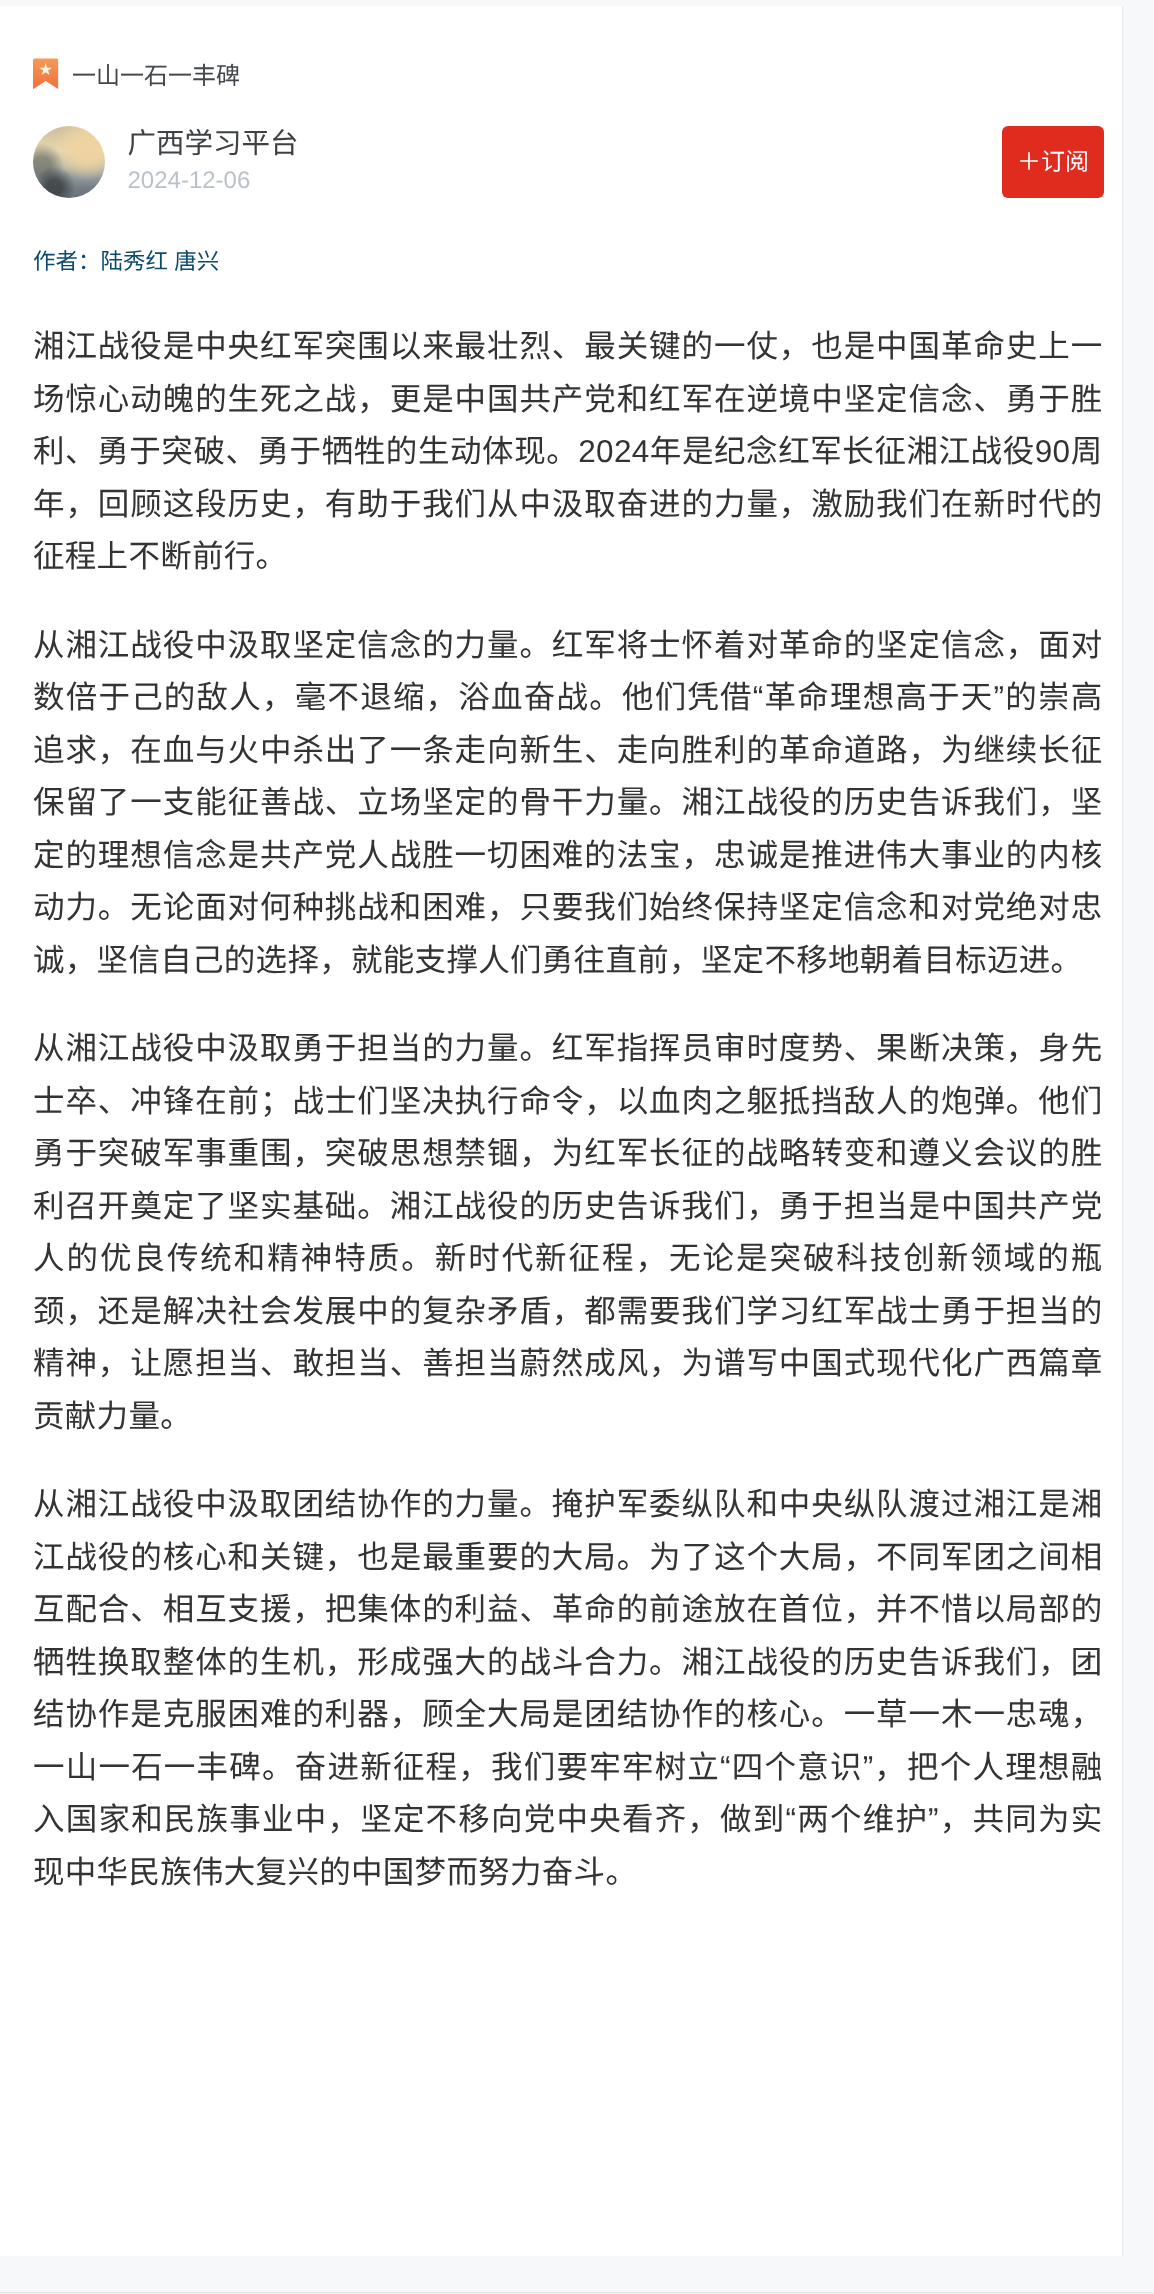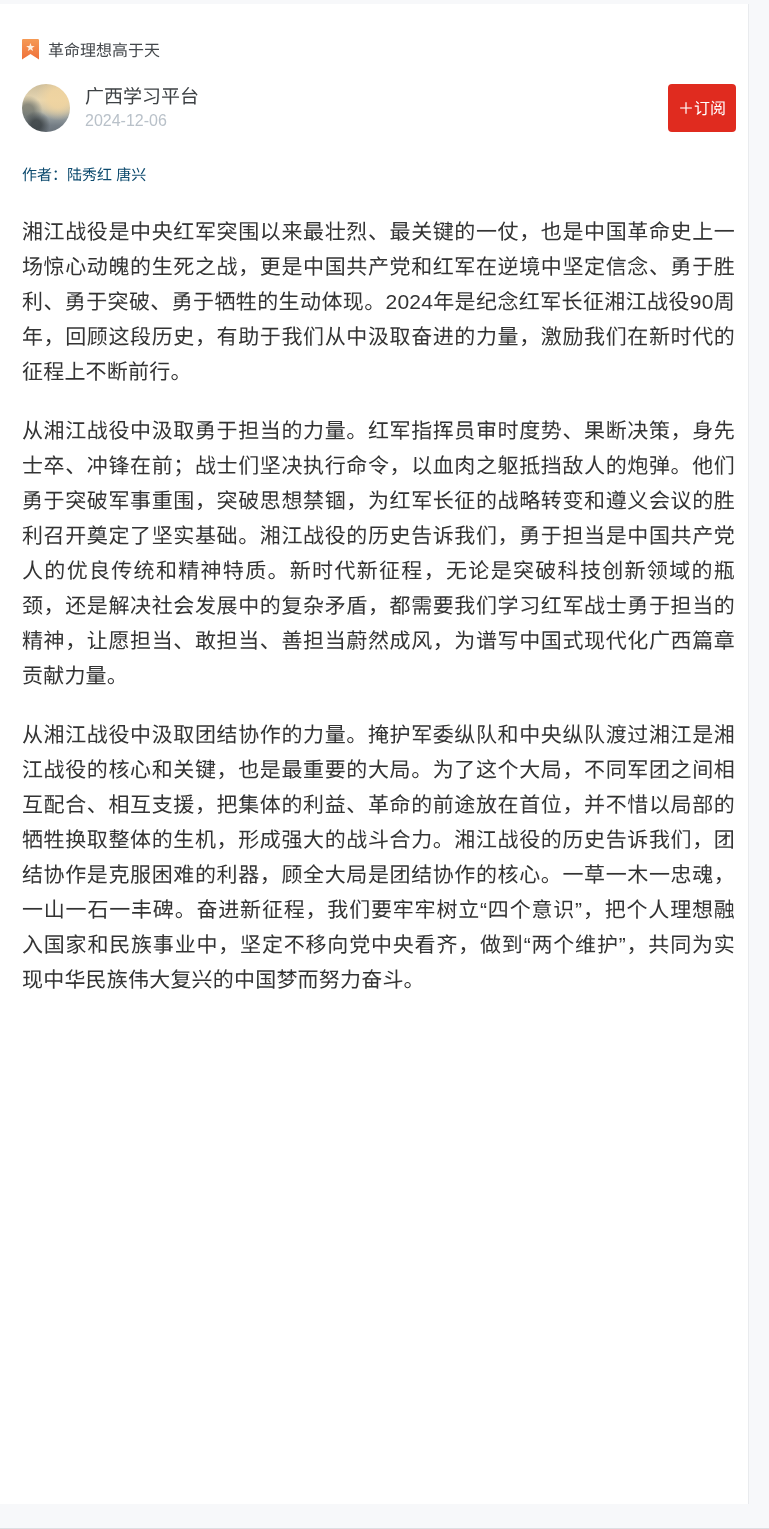--- a/index.html
+++ b/index.html
@@ -142,34 +142,35 @@
 <body>
 
 <div class="viewport">
   <div class="card">
 
 
     <div class="badge-row">
       <span class="bookmark-icon">
         <span class="star">★</span>
       </span>
-      <span class="badge-label">革命理想高于天</span>
+      <span class="badge-label">一山一石一丰碑</span>
     </div>
 
     <div class="publisher-row">
       <div class="avatar"></div>
       <div class="publisher-meta">
         <div class="publisher-name">广西学习平台</div>
         <div class="publish-date">2024-12-06</div>
       </div>
       <button class="subscribe-button">＋订阅</button>
     </div>
 
     <div class="author-line">作者：陆秀红 唐兴</div>
 
     <div class="article-body">
       <p>湘江战役是中央红军突围以来最壮烈、最关键的一仗，也是中国革命史上一场惊心动魄的生死之战，更是中国共产党和红军在逆境中坚定信念、勇于胜利、勇于突破、勇于牺牲的生动体现。2024年是纪念红军长征湘江战役90周年，回顾这段历史，有助于我们从中汲取奋进的力量，激励我们在新时代的征程上不断前行。</p>
+      <p>从湘江战役中汲取坚定信念的力量。红军将士怀着对革命的坚定信念，面对数倍于己的敌人，毫不退缩，浴血奋战。他们凭借“革命理想高于天”的崇高追求，在血与火中杀出了一条走向新生、走向胜利的革命道路，为继续长征保留了一支能征善战、立场坚定的骨干力量。湘江战役的历史告诉我们，坚定的理想信念是共产党人战胜一切困难的法宝，忠诚是推进伟大事业的内核动力。无论面对何种挑战和困难，只要我们始终保持坚定信念和对党绝对忠诚，坚信自己的选择，就能支撑人们勇往直前，坚定不移地朝着目标迈进。</p>
       <p>从湘江战役中汲取勇于担当的力量。红军指挥员审时度势、果断决策，身先士卒、冲锋在前；战士们坚决执行命令，以血肉之躯抵挡敌人的炮弹。他们勇于突破军事重围，突破思想禁锢，为红军长征的战略转变和遵义会议的胜利召开奠定了坚实基础。湘江战役的历史告诉我们，勇于担当是中国共产党人的优良传统和精神特质。新时代新征程，无论是突破科技创新领域的瓶颈，还是解决社会发展中的复杂矛盾，都需要我们学习红军战士勇于担当的精神，让愿担当、敢担当、善担当蔚然成风，为谱写中国式现代化广西篇章贡献力量。</p>
       <p>从湘江战役中汲取团结协作的力量。掩护军委纵队和中央纵队渡过湘江是湘江战役的核心和关键，也是最重要的大局。为了这个大局，不同军团之间相互配合、相互支援，把集体的利益、革命的前途放在首位，并不惜以局部的牺牲换取整体的生机，形成强大的战斗合力。湘江战役的历史告诉我们，团结协作是克服困难的利器，顾全大局是团结协作的核心。一草一木一忠魂，一山一石一丰碑。奋进新征程，我们要牢牢树立“四个意识”，把个人理想融入国家和民族事业中，坚定不移向党中央看齐，做到“两个维护”，共同为实现中华民族伟大复兴的中国梦而努力奋斗。</p>
     </div>
 
   </div>
 </div>
 
 </body></html>

